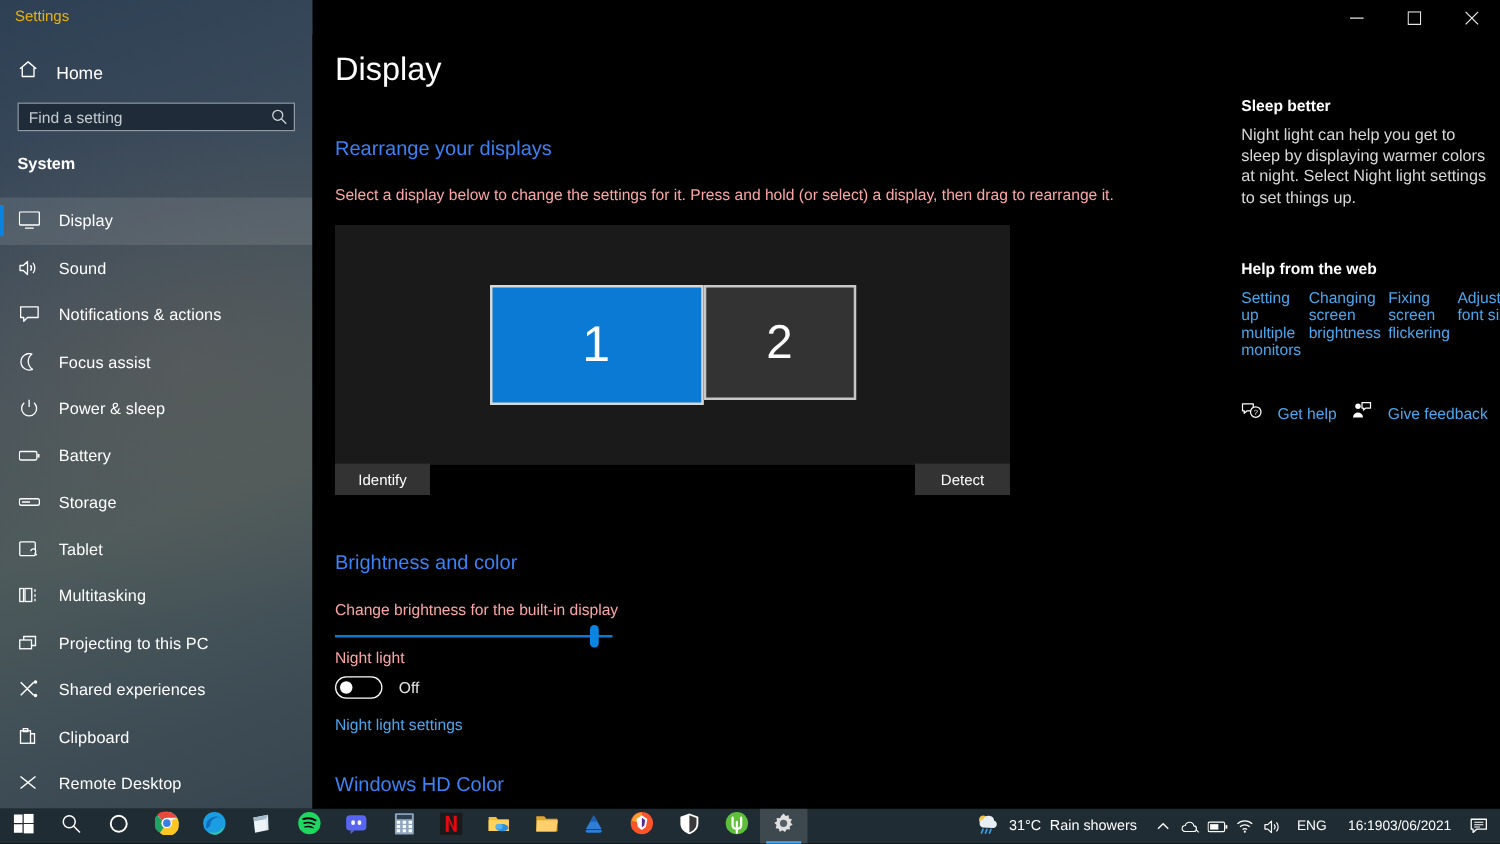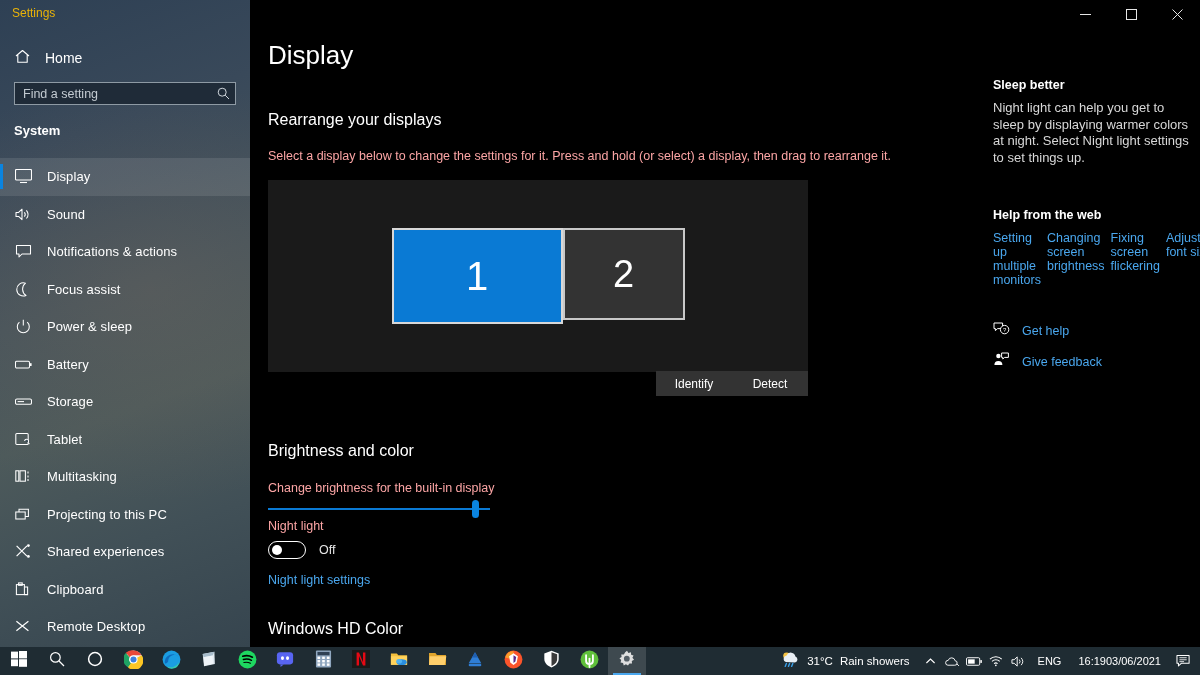--- a/index.html
+++ b/index.html
@@ -79,21 +79,21 @@
   
   .content {
     position: absolute; left: 250px; top: 28px; width: 950px; height: 619px;
     background: #000;
   }
   .page-title {
     position: absolute; left: 18px; top: 12px;
     font-size: 26px; color: #ffffff; font-weight: normal;
   }
   .sec-head {
-    font-size: 16px; color: #ffffff; font-weight: normal;
+    font-size: 16px; color: #3b82f6; font-weight: normal;
   }
   .body-text { font-size: 12.5px; color: #fca5a5; }
 
   .rearrange-head { position: absolute; left: 18px; top: 83px; }
   .rearrange-desc { position: absolute; left: 18px; top: 121px; }
 
   .display-box {
     position: absolute; left: 18px; top: 124px;
     width: 540px; height: 192px; background: #1a1a1a;
     margin-top: 28px;
@@ -107,21 +107,21 @@
   .monitor.one {
     width: 171px; height: 96px; background: #0a7ad4;
     border: 2px solid #d8d8d8; font-size: 40px;
   }
   .monitor.two {
     width: 122px; height: 92px; background: #333333;
     border: 2px solid #c8c8c8; font-size: 38px;
   }
   .display-btns {
     position: absolute; left: 18px; top: 343px; width: 540px;
-    display: flex; justify-content: flex-end; gap: 0;
+    display: flex; justify-content: space-between; gap: 26px;
   }
   .btn {
     min-width: 76px; height: 25px; padding: 0 14px;
     background: #333333; color: #ffffff; border: 1px solid #333333;
     font-size: 12px; font-family: "Liberation Sans", sans-serif;
     cursor: default;
   }
 
   .bright-head { position: absolute; left: 18px; top: 414px; }
   .bright-label { position: absolute; left: 18px; top: 453px; }
@@ -166,21 +166,21 @@
   }
   .rp-text {
     font-size: 13px; color: #d8d8d8; line-height: 16.5px;
   }
   .rp-help-title {
     font-size: 12.5px; color: #ffffff; font-weight: bold;
     margin-top: 42px; margin-bottom: 9px;
   }
   .rp-links { display: flex; flex-direction: row; gap: 6px; }
   .rp-actions {
-    margin-top: 34px; display: flex; flex-direction: column; gap: 12px;
+    margin-top: 34px; display: flex; flex-direction: row; gap: 12px;
   }
   .rp-action { display: flex; align-items: center; gap: 12px; }
 
   
   .taskbar {
     position: absolute; left: 0; bottom: 0; width: 1200px; height: 28px;
     background: #1f2c33;
     display: flex; align-items: center;
     z-index: 30;
   }

